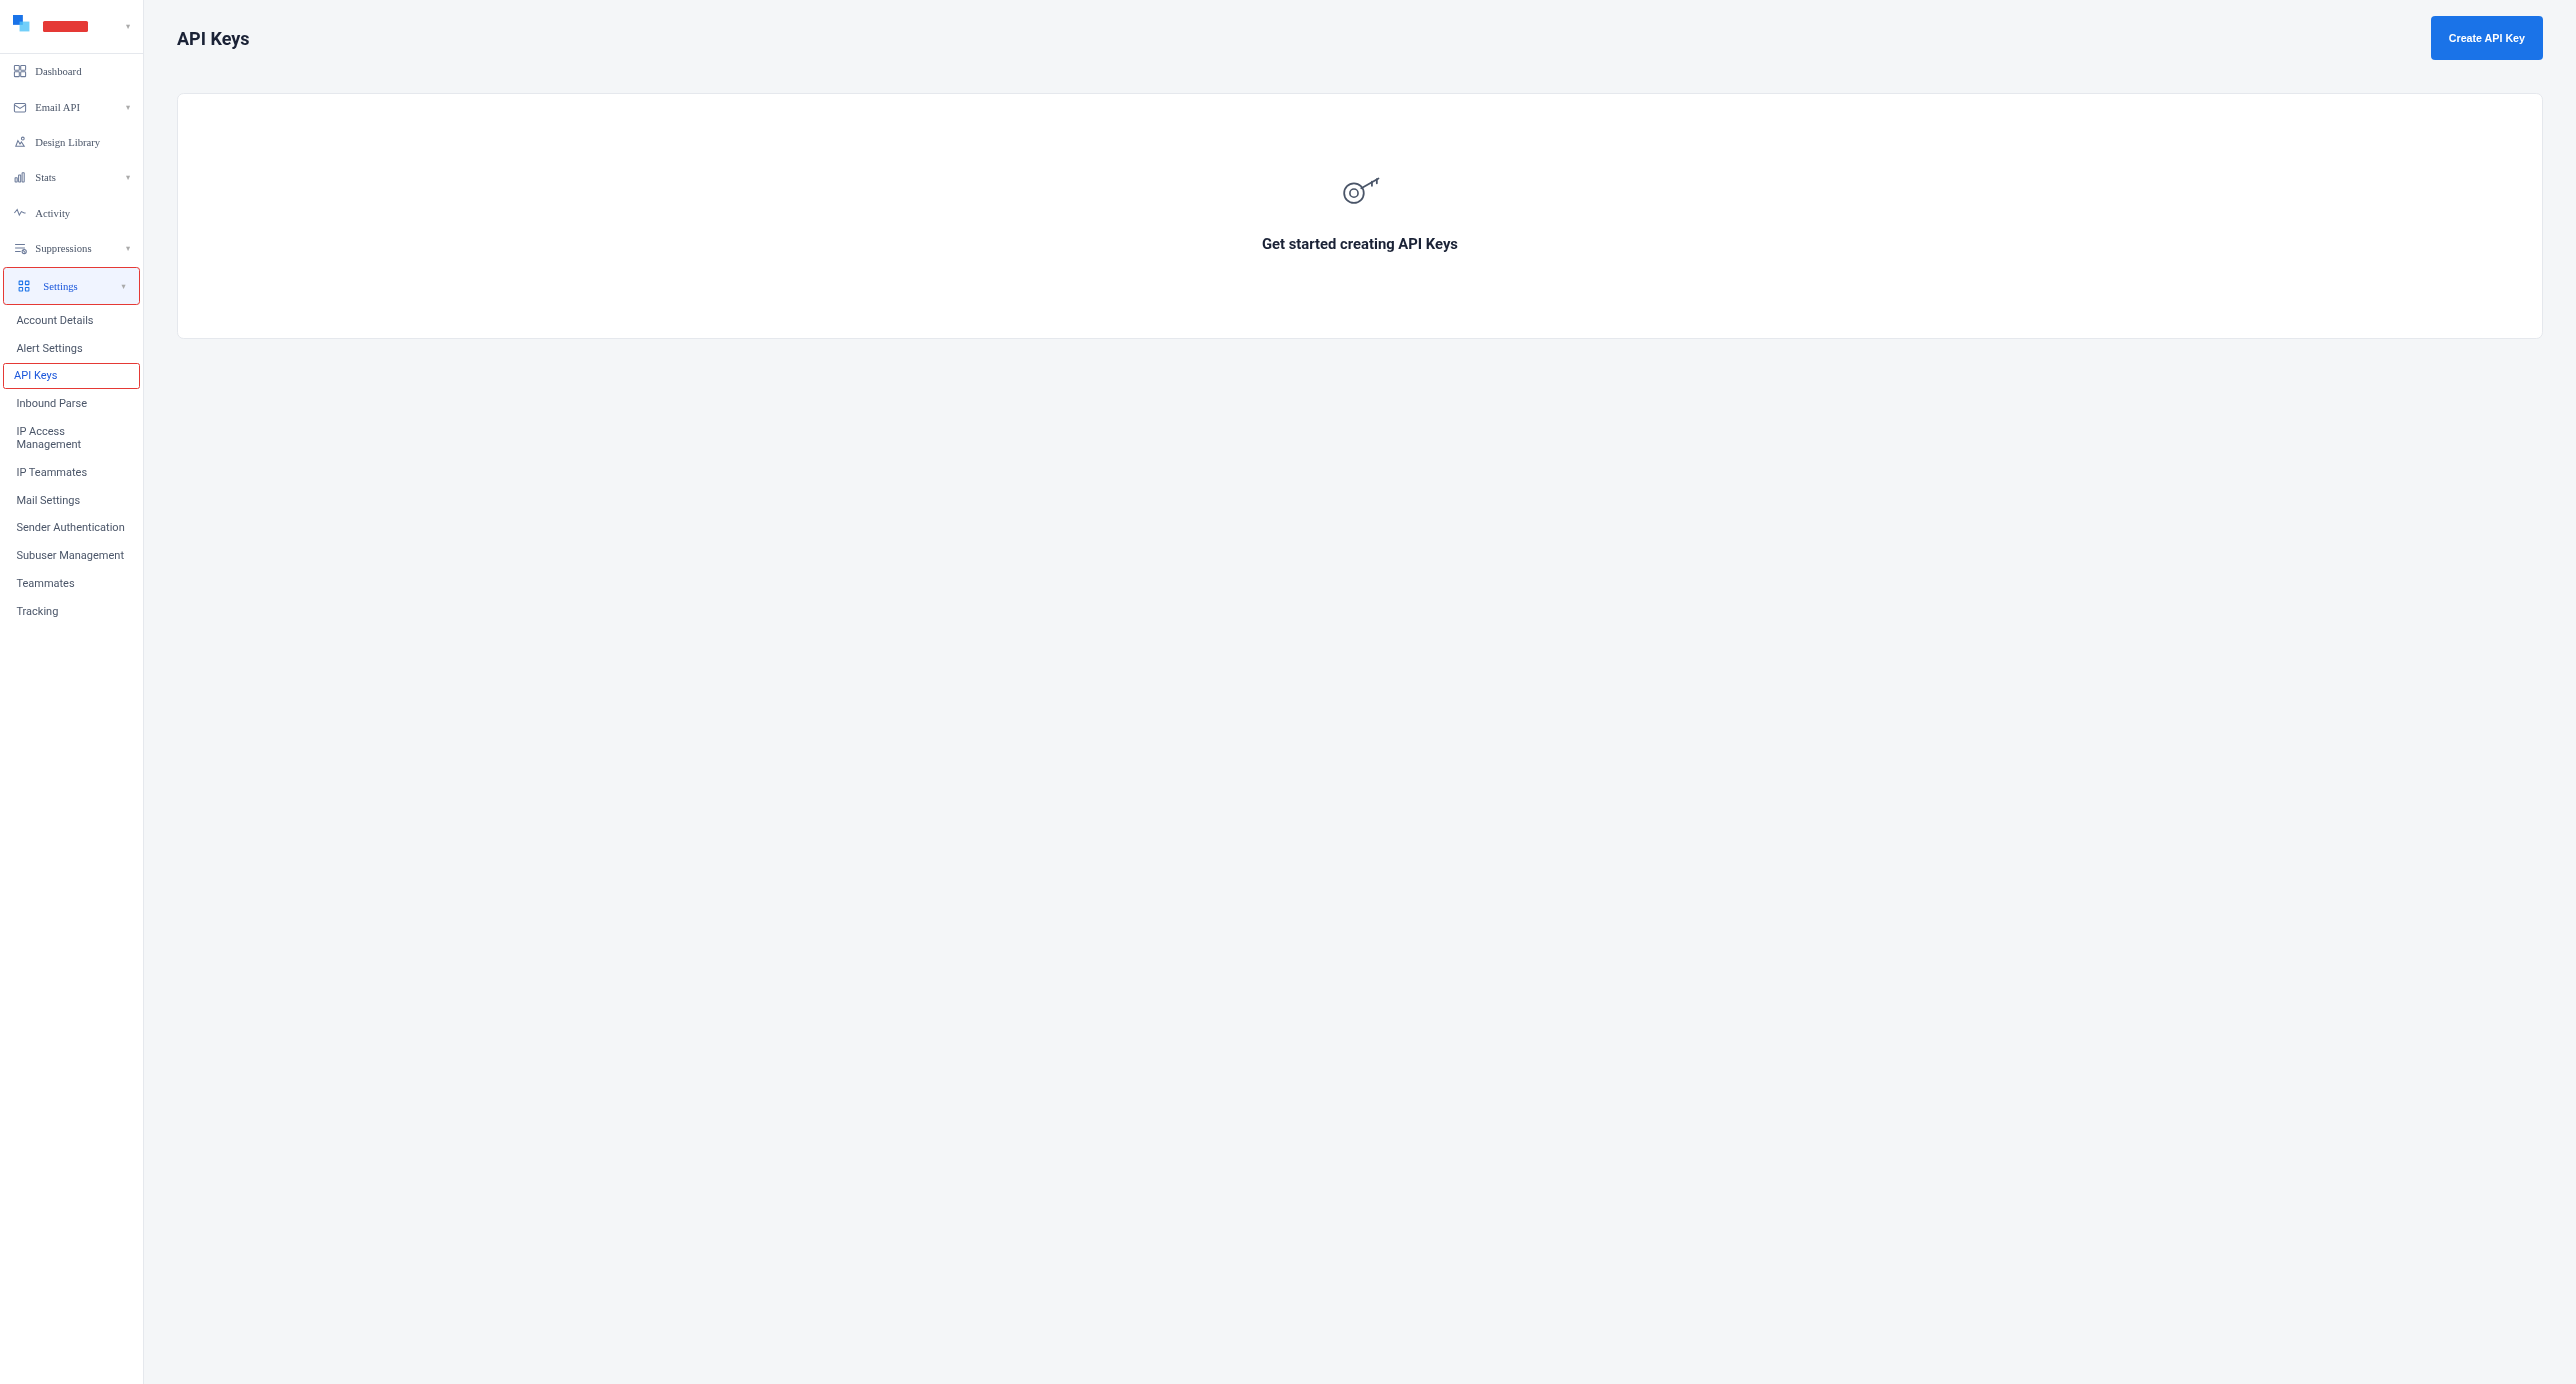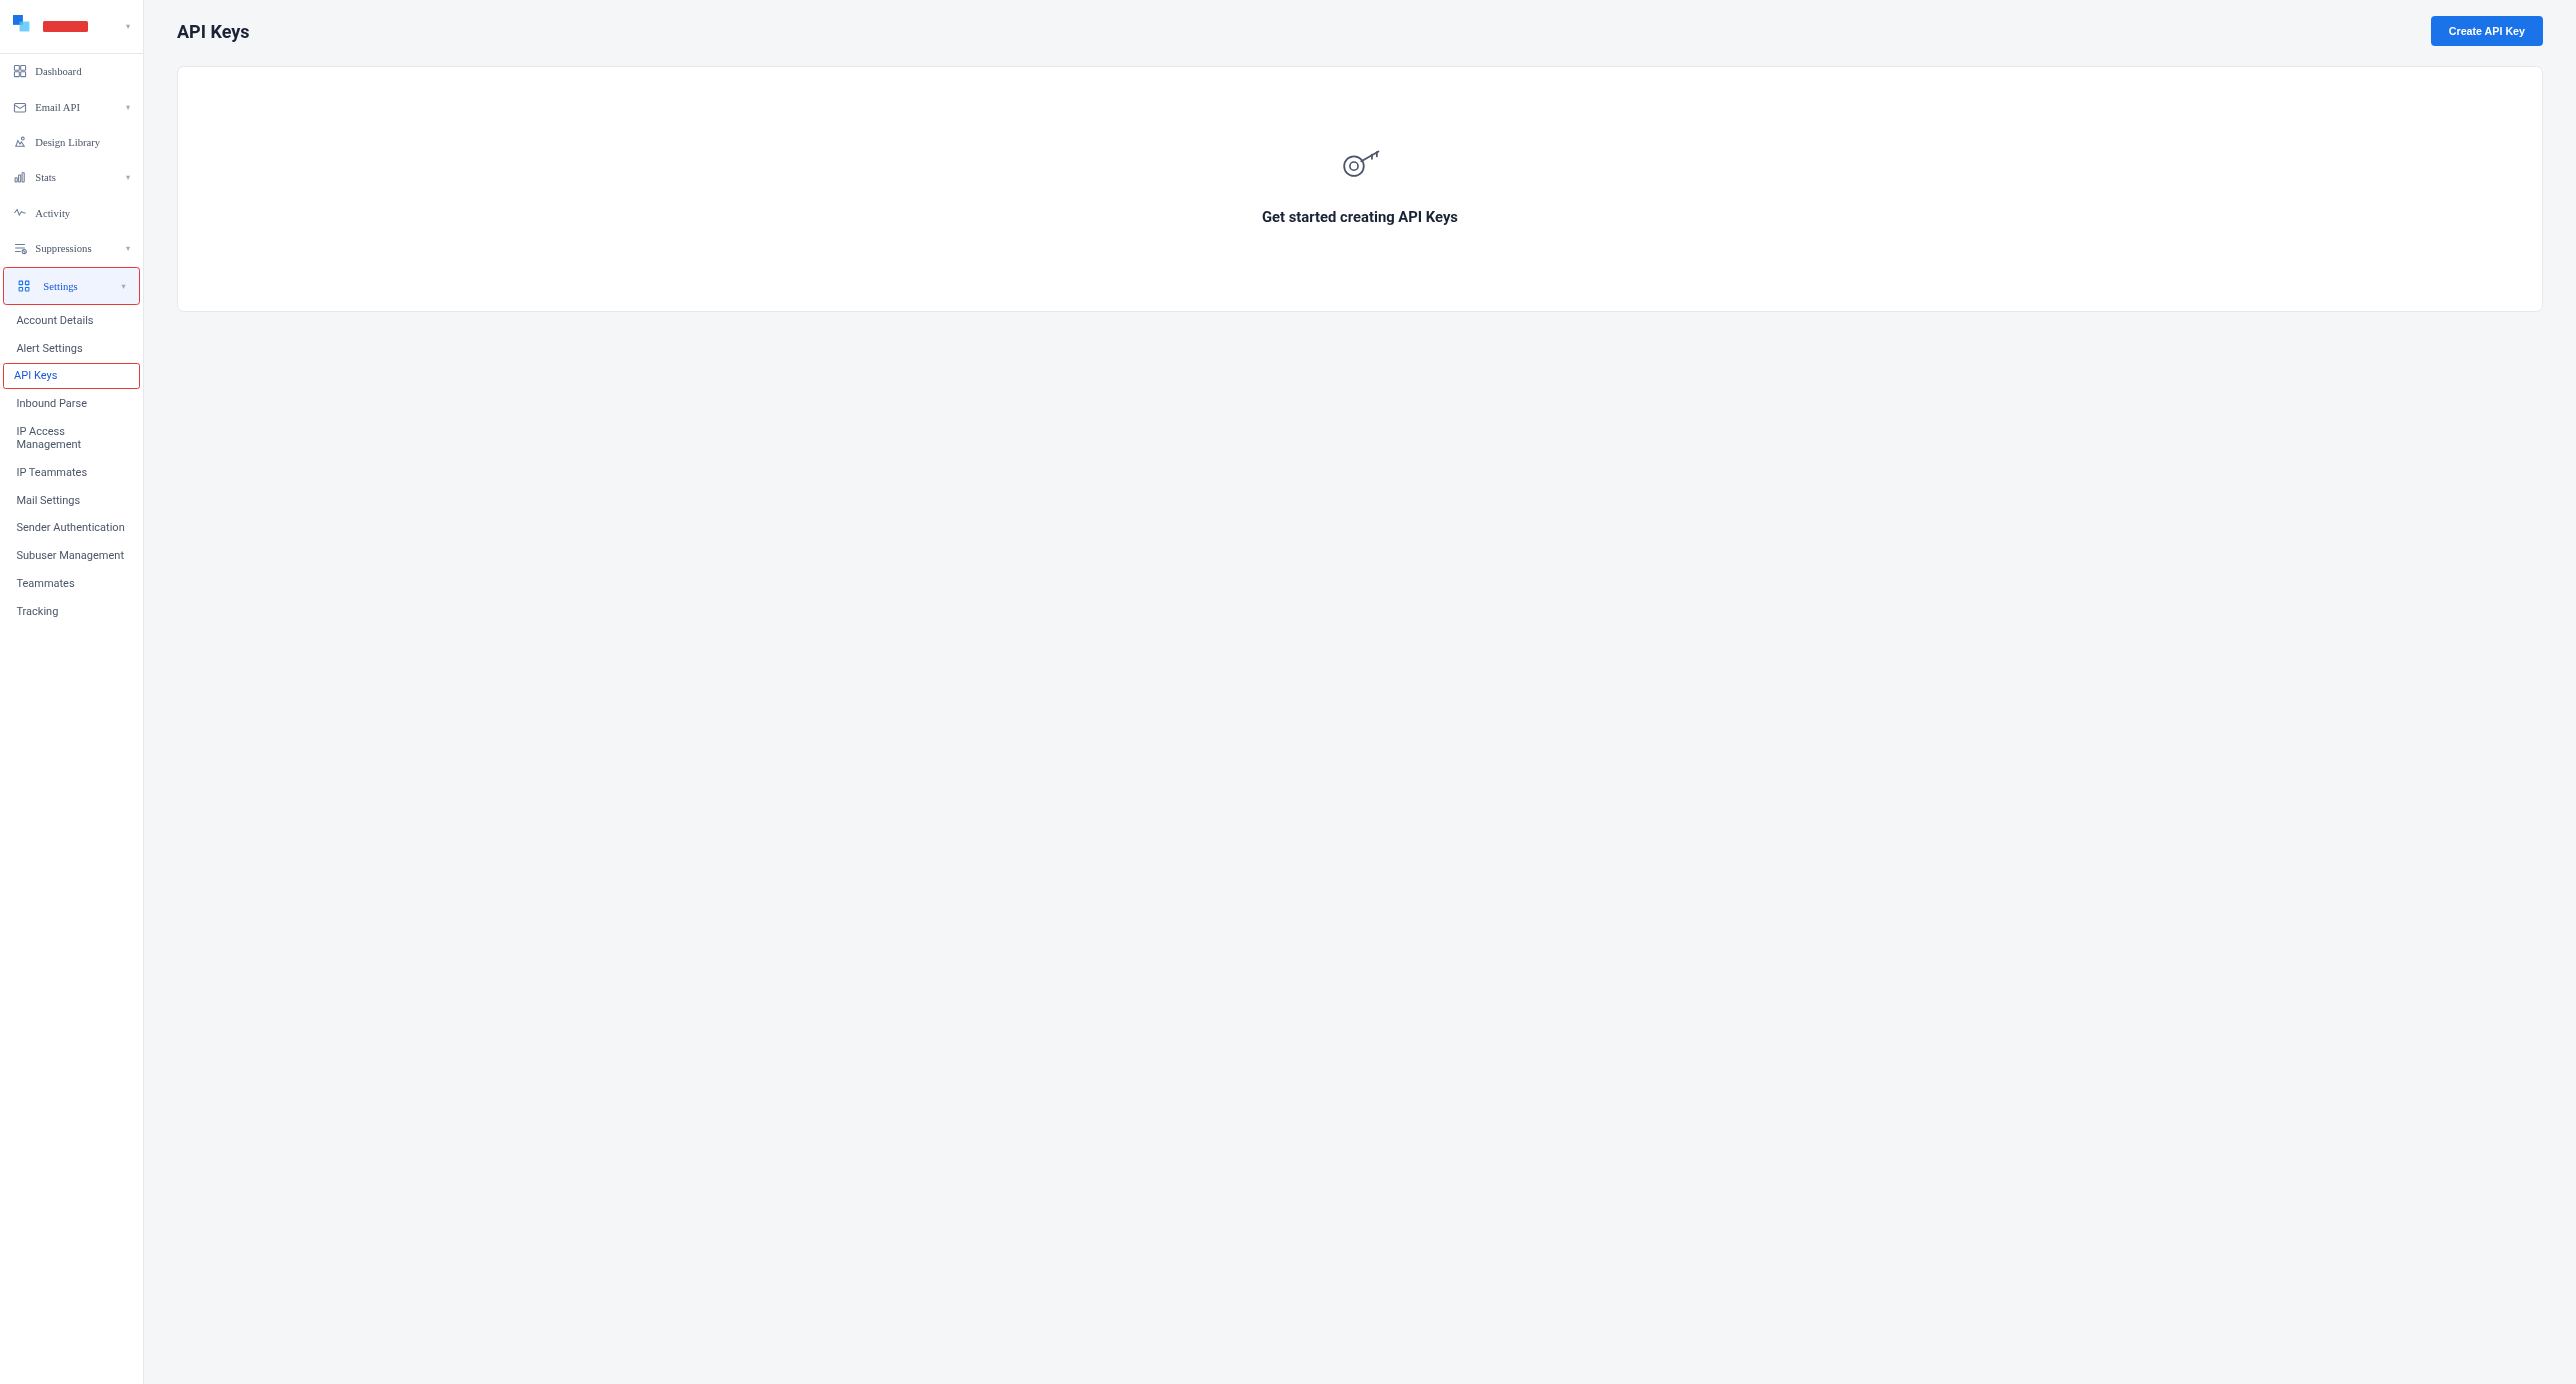--- a/index.html
+++ b/index.html
@@ -112,30 +112,30 @@
       font-size: 18px;
       font-weight: 700;
       color: #1a2236;
     }
 
     .create-btn {
       background: #1a73e8;
       color: #fff;
       border: none;
       border-radius: 4.1px;
-      padding: 9px 18px;
+      padding: 16px 18px;
       font-size: 10.7px;
       font-weight: 600;
       cursor: pointer;
       white-space: nowrap;
     }
 
     
     .content-area {
-      margin: 3px 33px 33px 33px;
+      margin: 16px 33px 33px 33px;
       background: #fff;
       border-radius: 6.6px;
       border: 0.8px solid #e5e8ed;
       display: flex;
       flex-direction: column;
       align-items: center;
       justify-content: center;
       padding: 66px 33px;
       min-height: 246px;
     }

